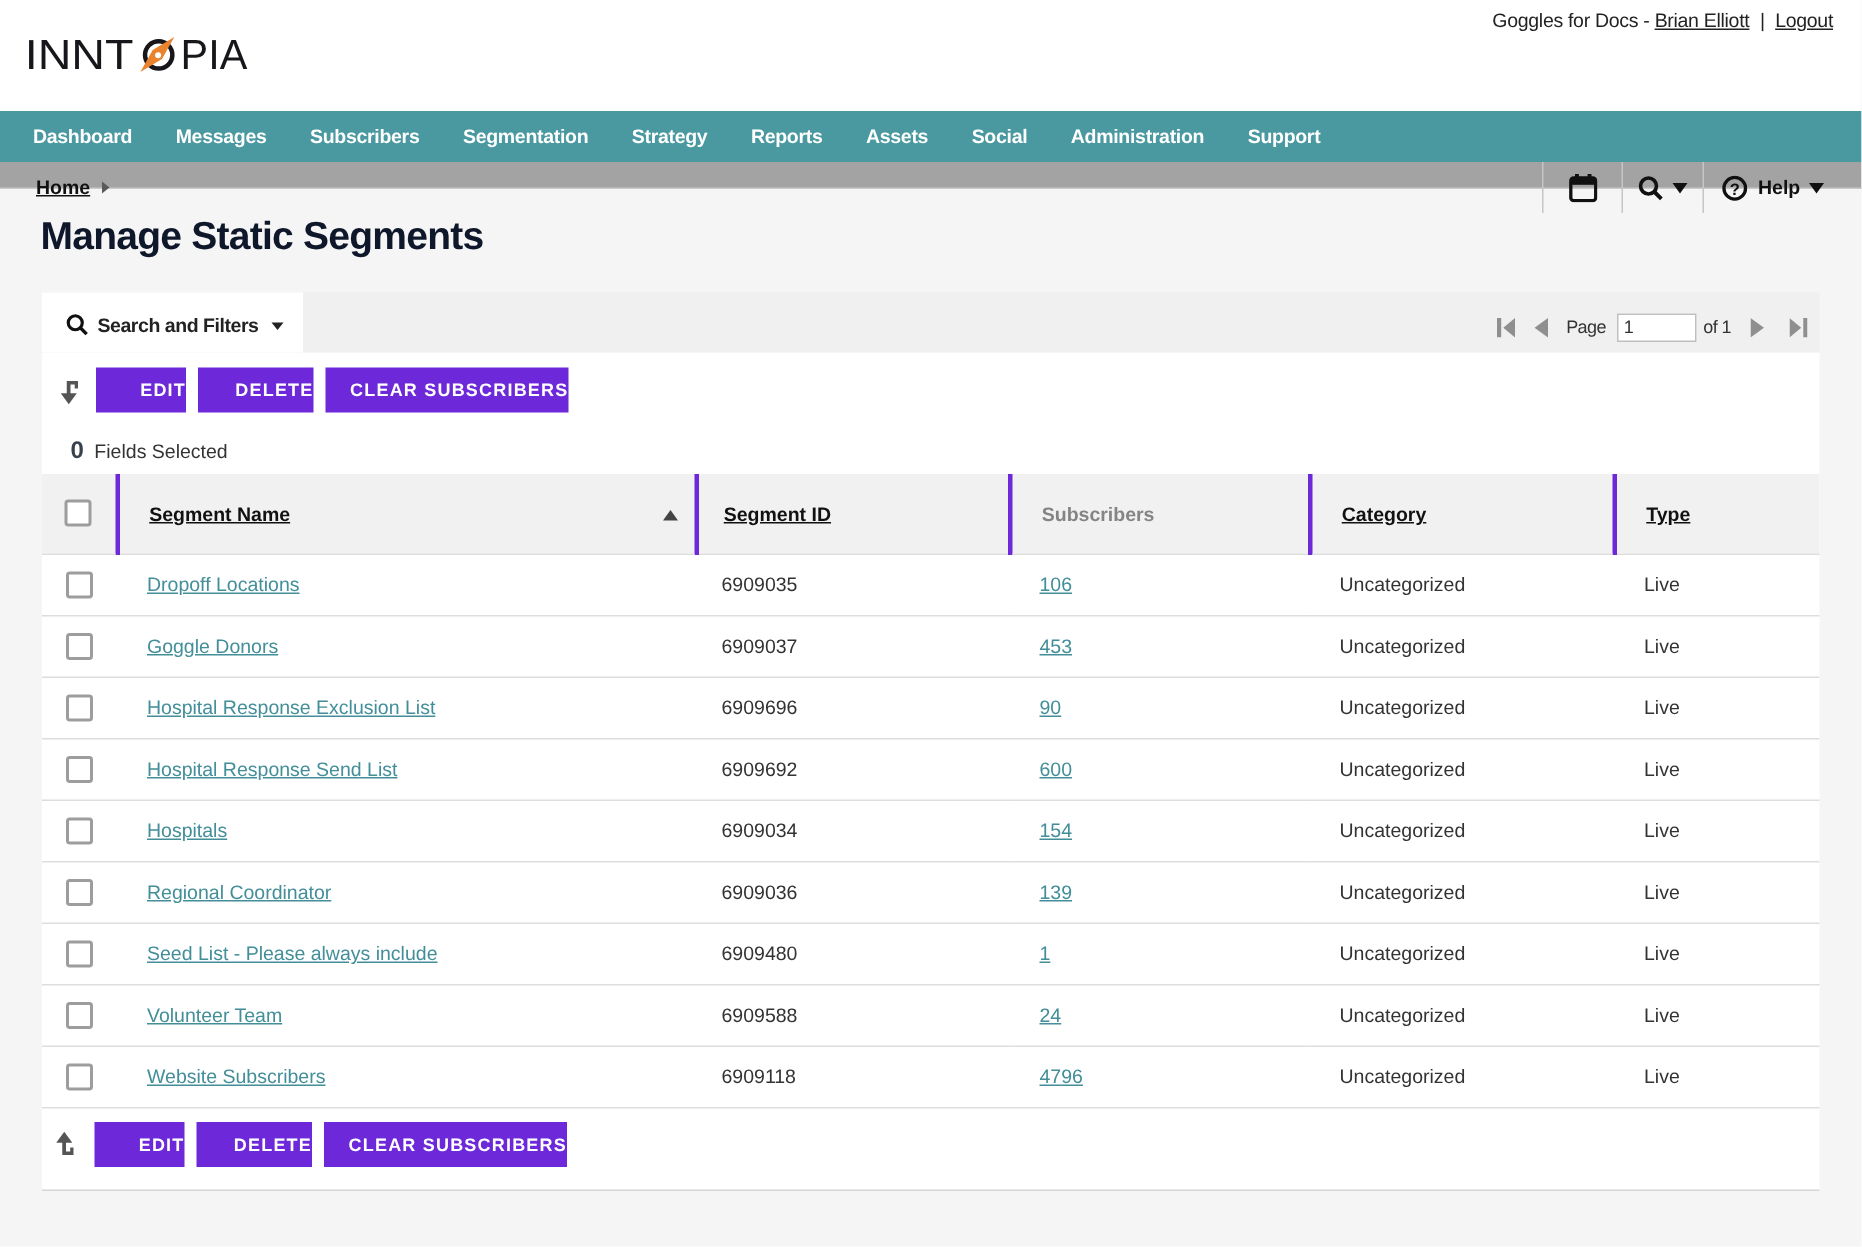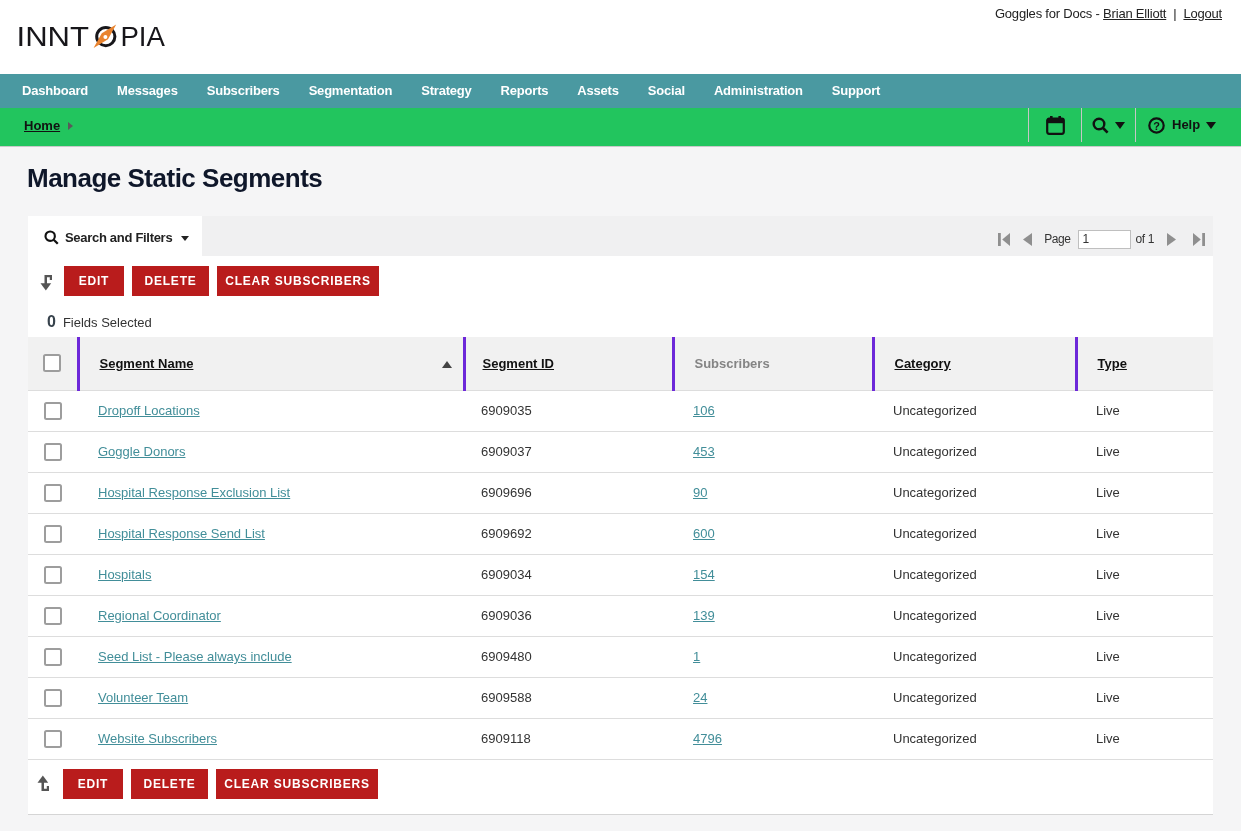--- a/index.html
+++ b/index.html
@@ -12,21 +12,21 @@
 .account { position:absolute; top:6px; right:19px; font-size:13px; letter-spacing:-0.2px; color:#222; }
 .account a { color:#222;margin-top:48px; }
 .account .sep { margin:0 7px; }
 .logo { position:absolute; left:15px; top:19px; }
 
 
 .nav { height:34px; background:#4a99a1; line-height:34px; padding-left:22px; font-size:13px; font-weight:bold; color:#fff; white-space:nowrap; }
 .nav span { display:inline-block; margin-right:29px; letter-spacing:-0.2px; }
 
 
-.crumb { position:relative; height:39px; background:#22c55e; border-bottom:1px solid #c9c9ca; line-height:34px; }
+.crumb { position:relative; height:18px; background:#a3a3a3; border-bottom:1px solid #c9c9ca; line-height:34px; }
 .crumb .home { margin-left:24px; font-size:13px; font-weight:bold; color:#111; }
 .crumb .bc-caret { display:inline-block; margin-left:8px; width:0; height:0; border-left:5.5px solid #5a5a5a; border-top:4.5px solid transparent; border-bottom:4.5px solid transparent; vertical-align:middle; }
 .icons { position:absolute; right:0; top:0; height:34px; display:flex; }
 .icons .cell { height:34px; border-left:1px solid #c6c6c7; display:flex; align-items:center; justify-content:center; }
 .cell.c1 { width:53px; }
 .cell.c2 { width:54px; }
 .cell.c3 { width:106px; justify-content:flex-start; padding-left:12px; font-size:13px; font-weight:bold; color:#111; }
 .caret-down { width:0; height:0; border-top:7px solid #111; border-left:5.5px solid transparent; border-right:5.5px solid transparent; display:inline-block; }
 
 
@@ -41,21 +41,21 @@
 .pager { position:absolute; right:8px; top:3px; height:40px; display:flex; align-items:center; font-size:12px; letter-spacing:-0.4px; color:#333; }
 .pager svg { display:block; }
 .pager .pg-t { margin:0 7px 0 12px; }
 .pager input { width:53px; height:19px; border:1px solid #bfbfbf; background:#fff; font-family:"Liberation Sans",sans-serif; font-size:12px; color:#333; padding:0 4px; margin:0; }
 .pager .oftext { margin:0 13px 0 5px; }
 
 
 .panel { margin-left:28px; width:1185px; background:#fff; border-bottom:1px solid #d5d5d5; padding:10px 0 15px 0; }
 .btnrow { height:30px; padding-left:12px; display:flex; align-items:center; }
 .btnrow svg { margin-right:11px; margin-top:4px; }
-.btn { display:inline-block; height:30px; line-height:30px; background:#b91c1c; color:#fff; font-weight:bold; font-size:12px; letter-spacing:0.8px; margin-right:8px; text-align:center; }
+.btn { display:inline-block; height:30px; line-height:30px; background:#6d28d9; color:#fff; font-weight:bold; font-size:12px; letter-spacing:0.8px; margin-right:8px; text-align:right; }
 .btn.b1{width:60px;} .btn.b2{width:77px;} .btn.b3{width:162px;}
 .fields { margin:15px 0 0 19px; height:22px; line-height:22px; font-size:13px; color:#333; }
 .fields b { font-size:16px; color:#37424c; margin-right:7px; }
 
 table { margin-top:4px; width:1185px; border-collapse:collapse; table-layout:fixed; font-size:13px; }
 col.c-cb { width:50px; } col.c-name { width:386px; } col.c-id { width:209px; } col.c-sub { width:200px; } col.c-cat { width:203px; } col.c-type { width:137px; }
 thead th { height:53px; background:#f1f1f1; border-right:3px solid #6d28d9; border-bottom:1px solid #dddddd; text-align:left; padding-left:20px; font-size:13px; color:#111; }
 thead th:last-child { border-right:none; }
 thead th.cbcell, tbody td.cbcell { padding:0; text-align:center; }
 thead th:nth-child(3), tbody td:nth-child(3) { padding-left:17px; }

